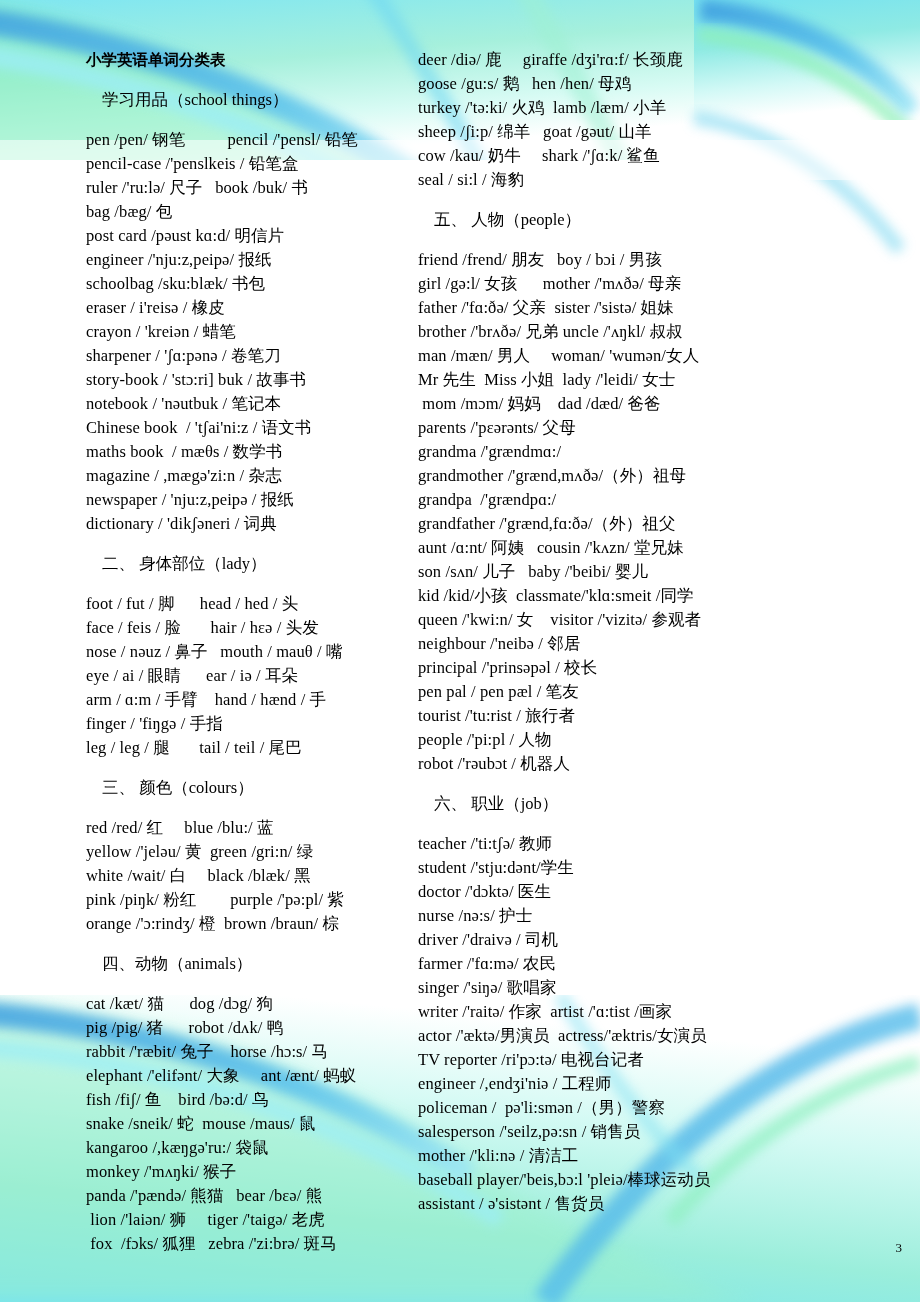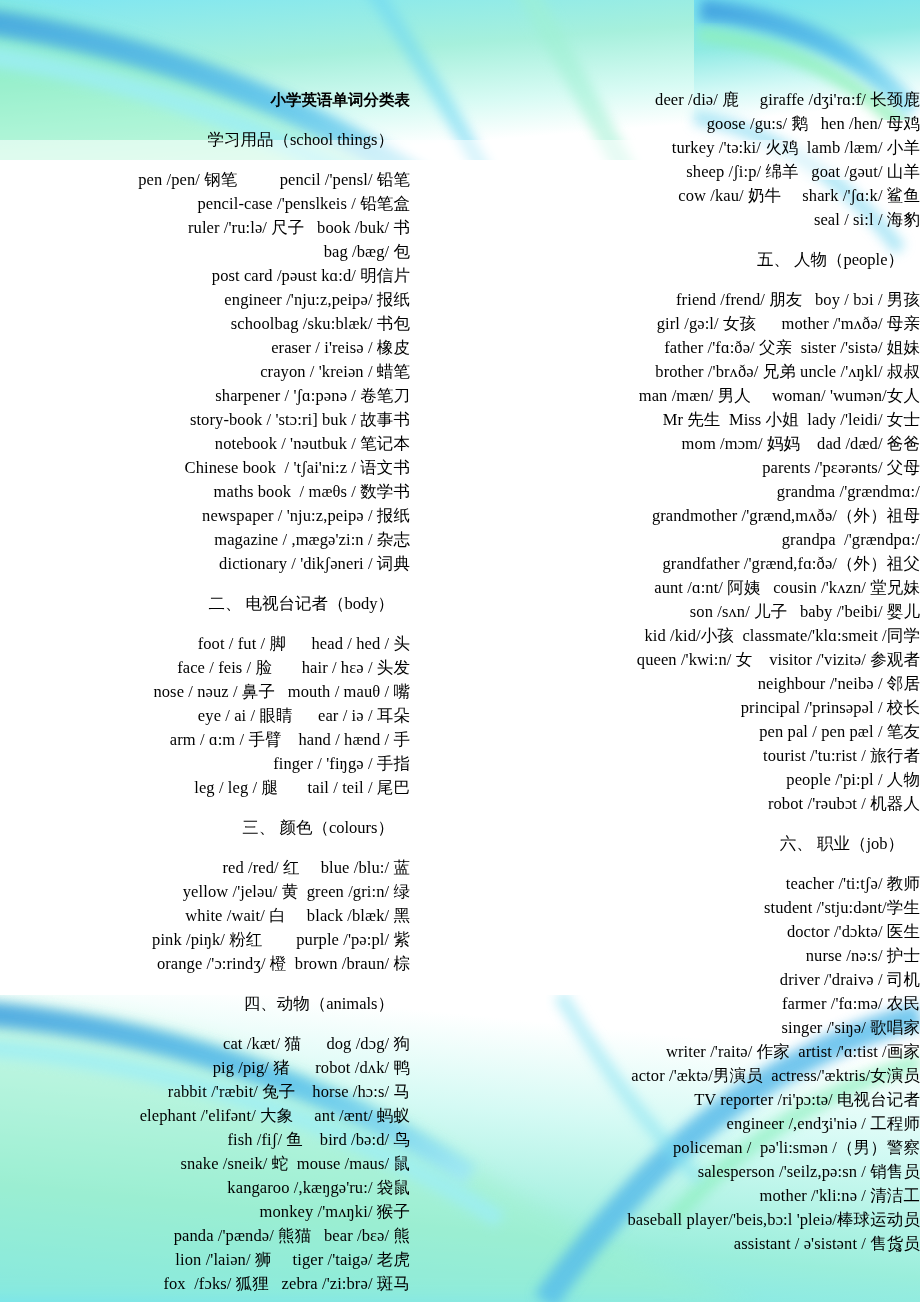--- a/index.html
+++ b/index.html
@@ -16,22 +16,21 @@
   .page{position:absolute;inset:0;z-index:2;}
 
   
   .columns{
     position:absolute;
     left:0;top:0;width:920px;height:1302px;
     display:flex;
   }
   .col{
     box-sizing:border-box;
-    padding-top:88px;
-    text-align:right;
+    padding-top:48px;
   }
   .col-left{width:410px;padding-left:86px;}
   .col-right{width:510px;padding-left:8px;}
 
   .doc-title{
     font-family:"DejaVu Sans","Liberation Sans",sans-serif;
     font-weight:bold;
     font-size:15.5px;
     line-height:24px;
     color:#000;
@@ -161,24 +160,24 @@
           <div class="line">post card /pəust kɑ:d/ 明信片</div>
           <div class="line">engineer /'nju:z,peipə/ 报纸</div>
           <div class="line">schoolbag /sku:blæk/ 书包</div>
           <div class="line">eraser / i'reisə / 橡皮</div>
           <div class="line">crayon / 'kreiən / 蜡笔</div>
           <div class="line">sharpener / 'ʃɑ:pənə / 卷笔刀</div>
           <div class="line">story-book / 'stɔ:ri] buk / 故事书</div>
           <div class="line">notebook / 'nəutbuk / 笔记本</div>
           <div class="line">Chinese book  / 'tʃai'ni:z / 语文书</div>
           <div class="line">maths book  / mæθs / 数学书</div>
+          <div class="line">magazine / ,mægə'zi:n / 杂志</div>
           <div class="line">newspaper / 'nju:z,peipə / 报纸</div>
-          <div class="line">magazine / ,mægə'zi:n / 杂志</div>
           <div class="line">dictionary / 'dikʃəneri / 词典</div>
-          <div class="section-head">二、 电视台记者（body）</div>
+          <div class="section-head">二、 身体部位（lady）</div>
           <div class="line">foot / fut / 脚      head / hed / 头</div>
           <div class="line">face / feis / 脸       hair / hɛə / 头发</div>
           <div class="line">nose / nəuz / 鼻子   mouth / mauθ / 嘴</div>
           <div class="line">eye / ai / 眼睛      ear / iə / 耳朵</div>
           <div class="line">arm / ɑ:m / 手臂    hand / hænd / 手</div>
           <div class="line">finger / 'fiŋgə / 手指</div>
           <div class="line">leg / leg / 腿       tail / teil / 尾巴</div>
           <div class="section-head">三、 颜色（colours）</div>
           <div class="line">red /red/ 红     blue /blu:/ 蓝</div>
           <div class="line">yellow /'jeləu/ 黄  green /gri:n/ 绿</div>

